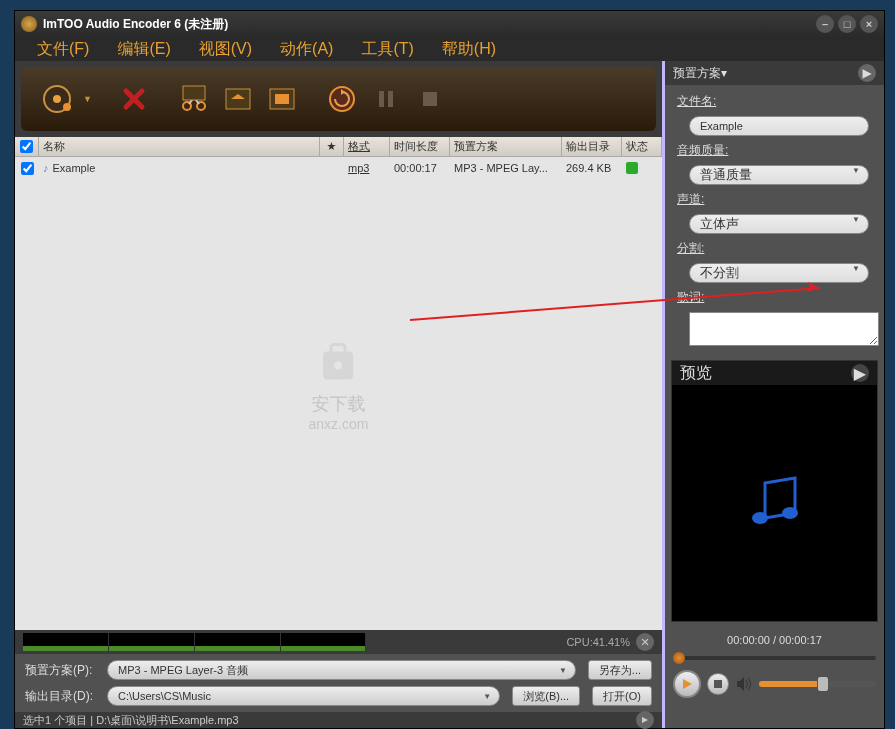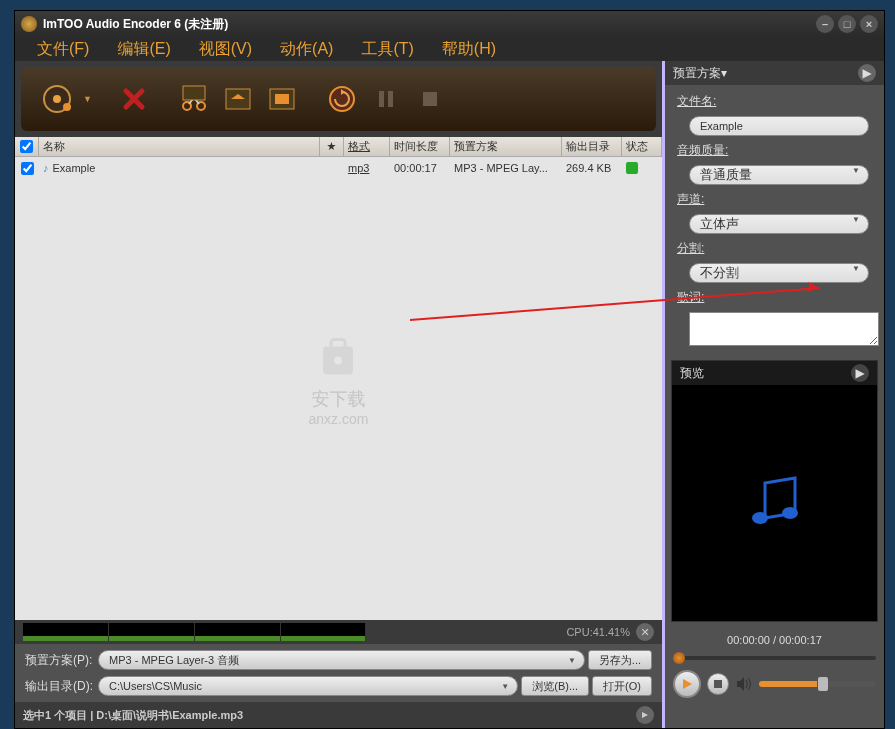--- a/index.html
+++ b/index.html
@@ -31,38 +31,38 @@
 .listrow { height: 22px; display: flex; align-items: center; font-size: 11px; color: #333; }
 .listrow > div { padding: 0 4px; height: 100%; display: flex; align-items: center; }
 .watermark { position: absolute; top: 50%; left: 50%; transform: translate(-50%, -50%); color: #c5c5c5; font-size: 18px; text-align: center; pointer-events: none; }
 .watermark svg { opacity: 0.5; }
 .cpubar { height: 24px; background: #3a3a3a; display: flex; align-items: center; padding: 0 8px; font-size: 11px; color: #aaa; }
 .cpugraph { flex: 1; height: 18px; background: #000; display: flex; }
 .cpugraph span { flex: 1; border-right: 1px solid #333; background: linear-gradient(to top, #4a8c2a 30%, transparent 30%); }
 .cputext { margin-left: auto; }
 .cpugear { width: 18px; height: 18px; border-radius: 50%; background: #666; margin-left: 6px; display: flex; align-items: center; justify-content: center; color: #ccc; font-size: 11px; }
 .bottompanel { background: #515151; padding: 6px 10px; display: flex; flex-direction: column; gap: 6px; color: #ddd; font-size: 12px; }
-.bottomrow { display: flex; align-items: center; gap: 3px; }
+.bottomrow { display: flex; align-items: center; gap: 12px; }
 .bottomrow label { width: 70px; }
 .combofield { flex: 1; background: linear-gradient(#eee, #ccc); border: 1px solid #888; border-radius: 10px; height: 20px; display: flex; align-items: center; padding: 0 10px; color: #333; font-size: 11px; position: relative; }
 .combofield::after { content: "▼"; position: absolute; right: 8px; font-size: 8px; color: #555; }
 .smbtn { background: linear-gradient(#eee, #ccc); border: 1px solid #888; border-radius: 3px; height: 20px; padding: 0 10px; font-size: 11px; color: #333; cursor: pointer; }
-.statusbar { height: 26px; background: #3a3a3a; display: flex; align-items: center; padding: 0 8px; color: #ccc; font-size: 11px; font-weight: bold; }
+.statusbar { height: 16px; background: #3a3a3a; display: flex; align-items: center; padding: 0 8px; color: #ccc; font-size: 11px; }
 .statusbar .endbtn { margin-left: auto; width: 18px; height: 18px; border-radius: 50%; background: #666; display: flex; align-items: center; justify-content: center; }
 .sidepanel { width: 222px; background: #515151; display: flex; flex-direction: column; border-left: 3px solid #c4b5fd; }
 .panelheader { height: 24px; background: #3a3a3a; display: flex; align-items: center; padding: 0 8px; color: #ddd; font-size: 12px; }
 .panelheader .arrowbtn { margin-left: auto; width: 18px; height: 18px; border-radius: 50%; background: #666; display: flex; align-items: center; justify-content: center; cursor: pointer; }
 .profileform { padding: 8px 12px; color: #ddd; font-size: 12px; display: flex; flex-direction: column; gap: 6px; text-decoration: underline; }
 .pflabel { font-size: 12px; }
 .pfinput { background: linear-gradient(#eee, #ddd); border: 1px solid #888; border-radius: 10px; height: 20px; padding: 0 10px; color: #333; font-size: 11px; margin-left: 12px; width: 180px; }
 .pfcombo { background: linear-gradient(#eee, #ddd); border: 1px solid #888; border-radius: 10px; height: 20px; padding: 0 10px; color: #333; font-size: 13px; margin-left: 12px; width: 180px; position: relative; display: flex; align-items: flex-start; }
 .pfcombo::after { content: "▼"; position: absolute; right: 8px; font-size: 8px; color: #555; }
 .pftextarea { background: #fff; border: 1px solid #888; width: 190px; height: 34px; margin-left: 12px; }
 .previewpanel { background: #000; margin: 6px; height: 262px; display: flex; flex-direction: column; border: 1px solid #333; }
-.previewheader { height: 24px; display: flex; align-items: center; padding: 0 8px; color: #ddd; font-size: 12px; background: #1a1a1a; }
+.previewheader { height: 24px; display: flex; align-items: center; padding: 0 8px; color: #ddd; font-size: 16px; background: #1a1a1a; }
 .previewheader .arrowbtn { margin-left: auto; width: 18px; height: 18px; border-radius: 50%; background: #444; display: flex; align-items: center; justify-content: center; cursor: pointer; }
 .previewbody { flex: 1; display: flex; align-items: center; justify-content: center; }
 .timebar { height: 24px; background: #515151; display: flex; align-items: center; justify-content: center; color: #ddd; font-size: 11px; }
 .playerctrls { height: 40px; background: #515151; display: flex; align-items: center; padding: 0 8px; gap: 6px; }
 .playbtn { width: 28px; height: 28px; border-radius: 50%; background: linear-gradient(#eee, #bbb); border: 2px solid #888; display: flex; align-items: center; justify-content: center; cursor: pointer; }
 .stopbtn { width: 22px; height: 22px; border-radius: 50%; background: linear-gradient(#eee, #bbb); border: 1px solid #888; display: flex; align-items: center; justify-content: center; cursor: pointer; }
 .volslider { flex: 1; height: 6px; background: linear-gradient(to right, #e89030 50%, #555 50%); border-radius: 3px; position: relative; }
 .volslider::after { content: ""; position: absolute; left: 50%; top: -4px; width: 10px; height: 14px; background: #bbb; border-radius: 2px; }
 .seekbar { height: 12px; background: #515151; padding: 0 8px; display: flex; align-items: center; }
 .seektrack { flex: 1; height: 4px; background: #333; border-radius: 2px; position: relative; }

